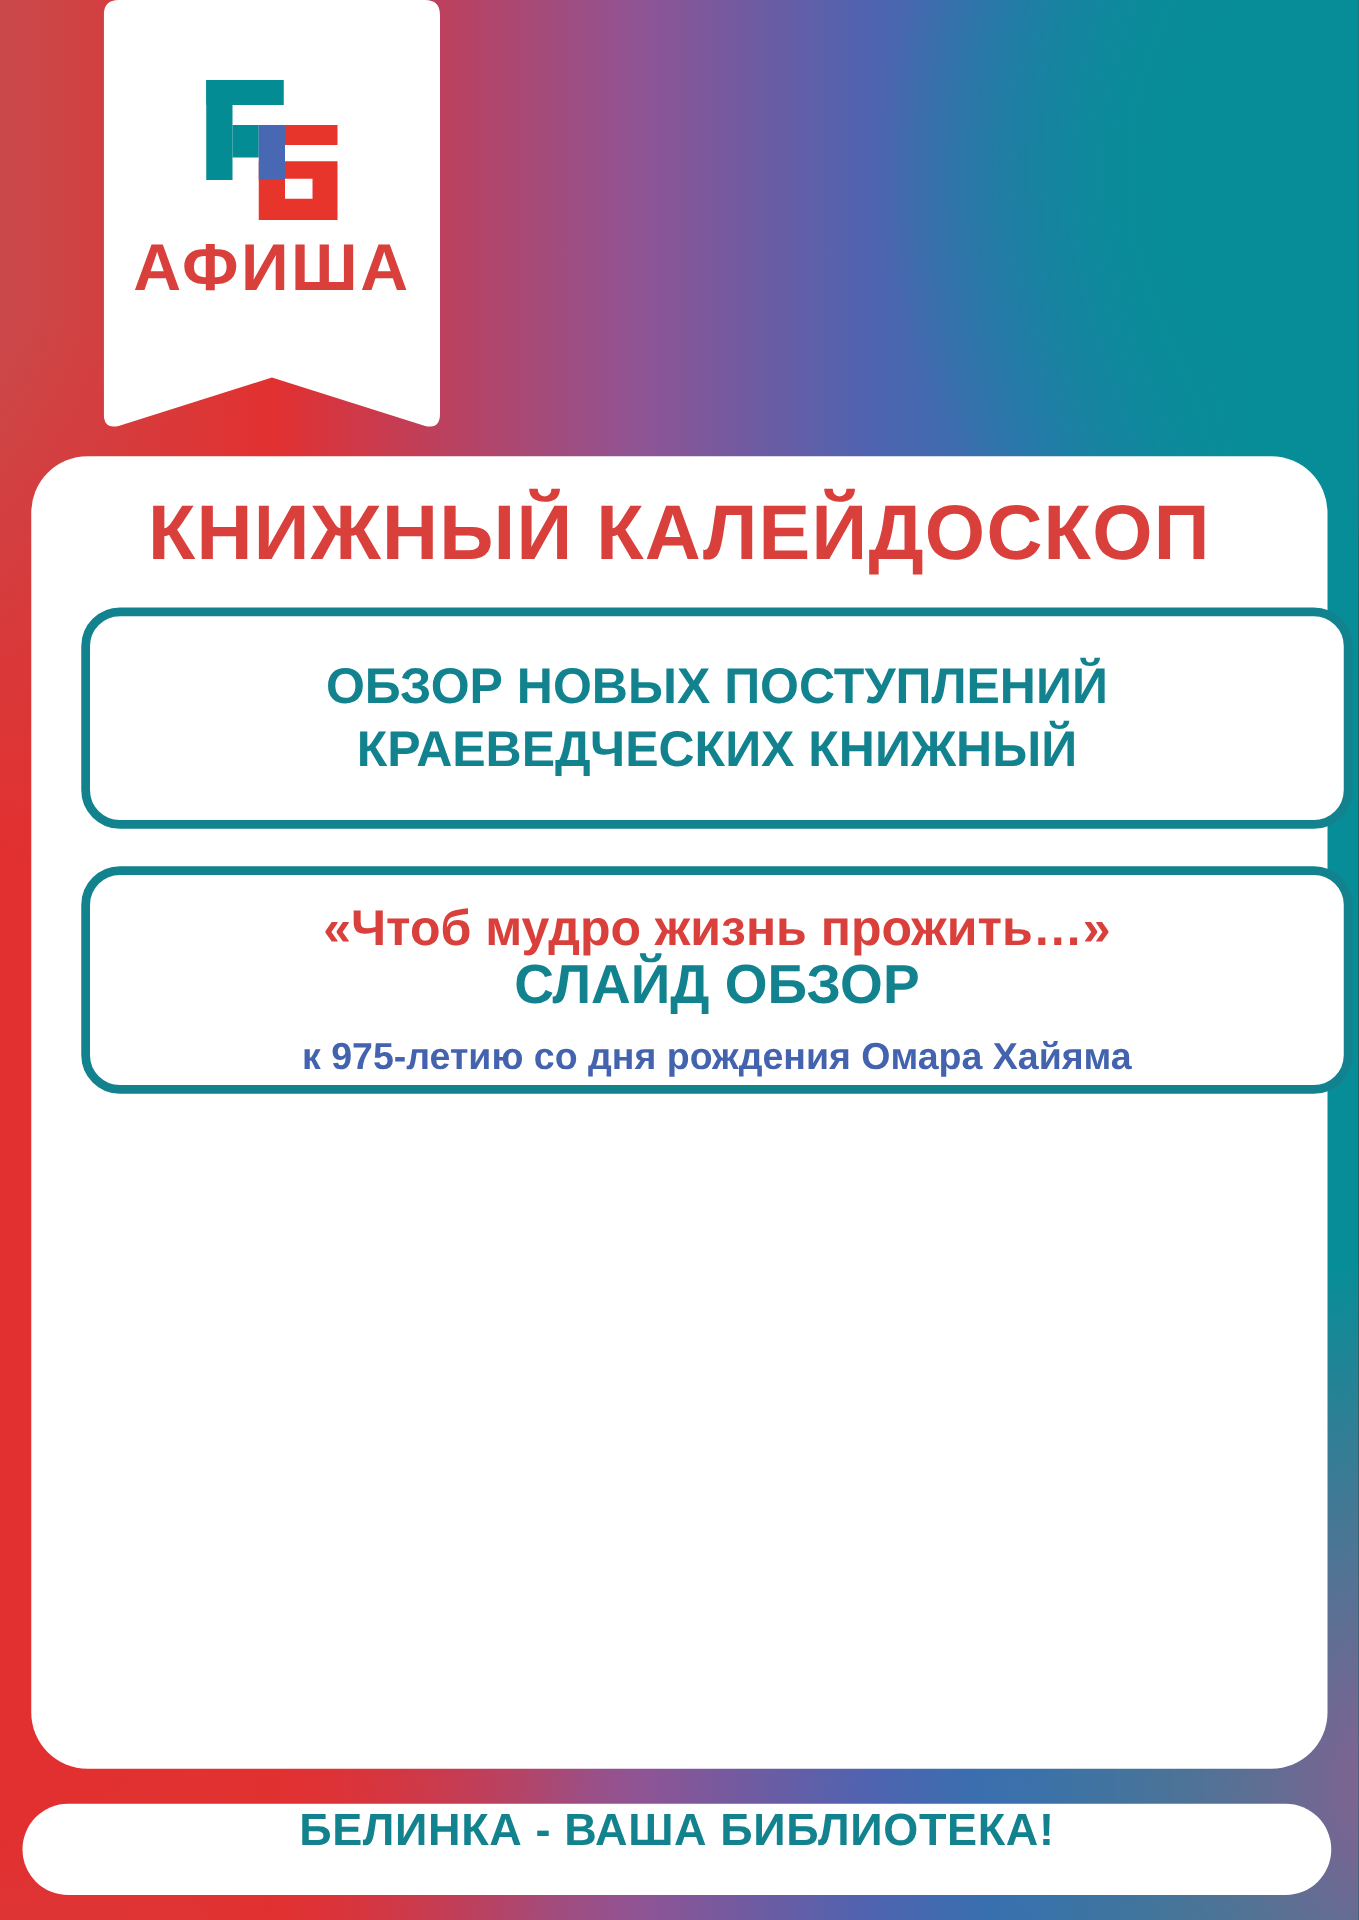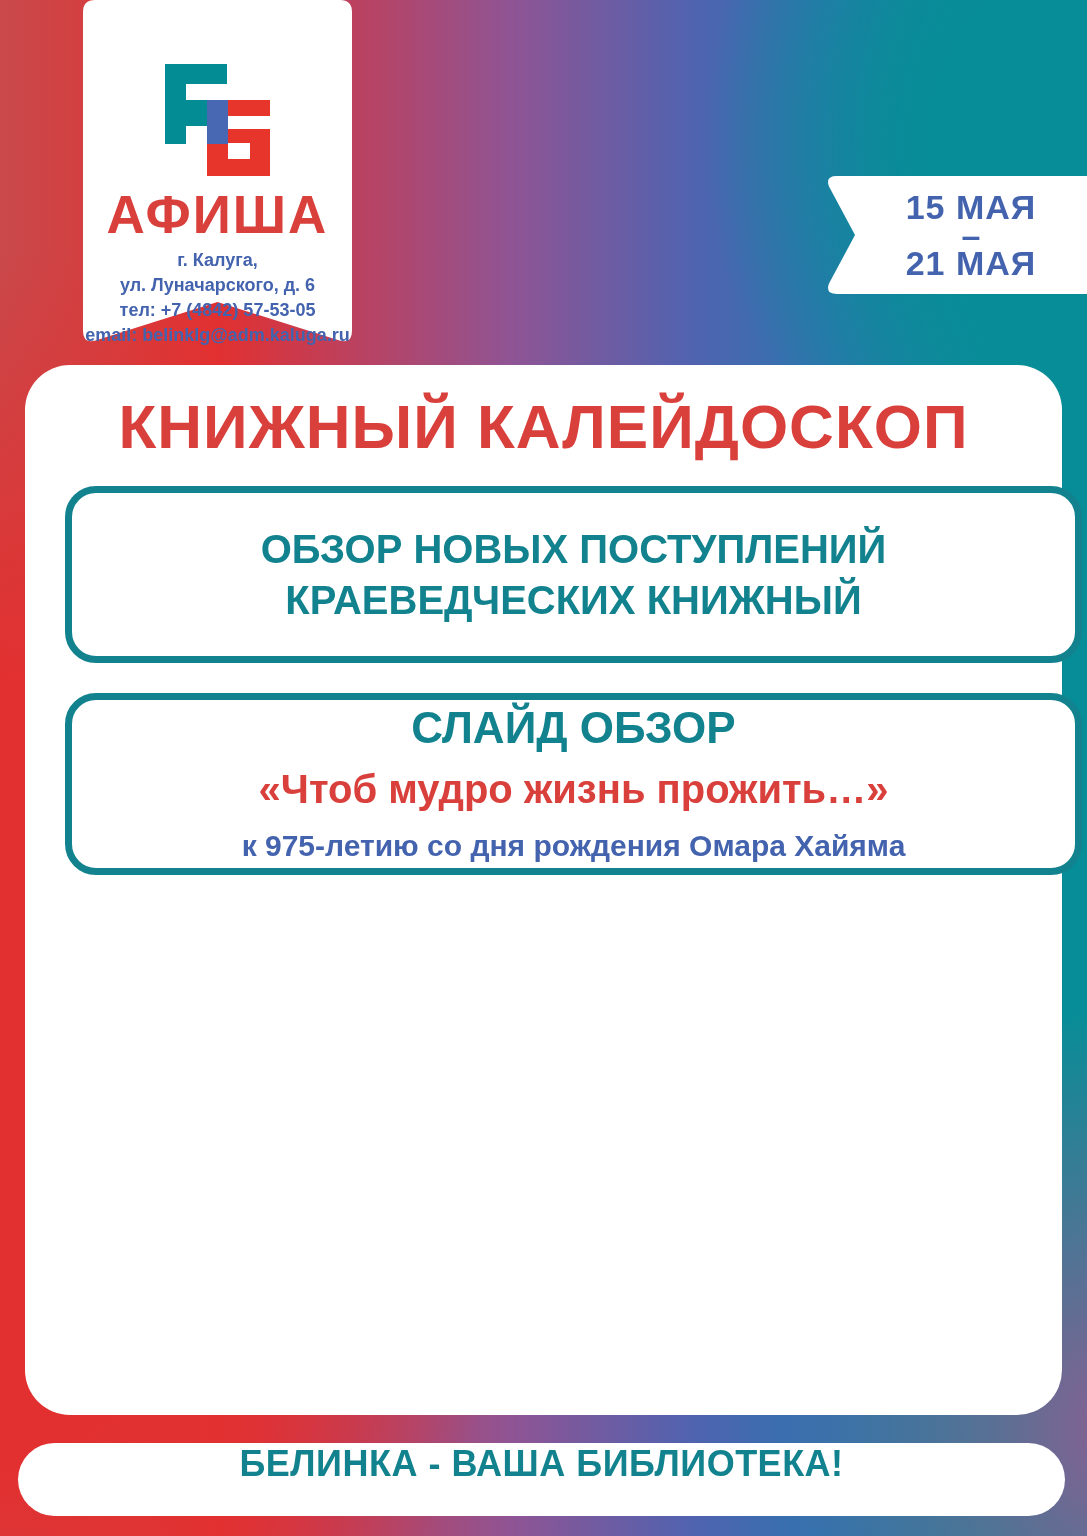--- a/index.html
+++ b/index.html
@@ -99,51 +99,35 @@
       <div class="logo">
         <div class="lg-red-arm"></div>
         <div class="lg-red-body"></div>
         <div class="lg-red-hole"></div>
         <div class="lg-teal-top"></div>
         <div class="lg-teal-stem"></div>
         <div class="lg-teal-arm"></div>
         <div class="lg-blue"></div>
       </div>
       <div class="brand-title">АФИША</div>
-      <div class="address">
-        <div>г. Калуга,</div>
-        <div>ул. Луначарского, д. 6</div>
-        <div>тел: +7 (4842) 57-53-05</div>
-        <div>email: belinklg@adm.kaluga.ru</div>
-      </div>
     </div>
   </div>
 
-  <div class="date-badge">
-    <svg class="badge-shape" viewBox="0 0 265 118" preserveAspectRatio="none">
-      <path d="M 15 0 H 265 V 118 H 15 Q 3 118 7 107.5 L 33 59 L 7 10.5 Q 3 0 15 0 Z" fill="#ffffff"></path>
-    </svg>
-    <div class="date-content">
-      <div class="date-line">15 МАЯ</div>
-      <div class="date-sep">–</div>
-      <div class="date-line">21 МАЯ</div>
-    </div>
-  </div>
 
   <main class="panel">
     <h1 class="title">КНИЖНЫЙ КАЛЕЙДОСКОП</h1>
 
     <section class="event-card card1">
       <div class="ev teal">ОБЗОР НОВЫХ ПОСТУПЛЕНИЙ</div>
       <div class="ev teal">КРАЕВЕДЧЕСКИХ КНИЖНЫЙ</div>
     </section>
 
     <section class="event-card card2">
+      <div class="ev red  ev-sub">«Чтоб мудро жизнь прожить…»</div>
       <div class="ev teal ev-title">СЛАЙД ОБЗОР</div>
-      <div class="ev red  ev-sub">«Чтоб мудро жизнь прожить…»</div>
       <div class="ev blue ev-note">к 975-летию со дня рождения Омара Хайяма</div>
     </section>
   </main>
 
   <footer class="slogan-bar">
     <div class="slogan">БЕЛИНКА - ВАША БИБЛИОТЕКА!</div>
   </footer>
 
 </div>
 

